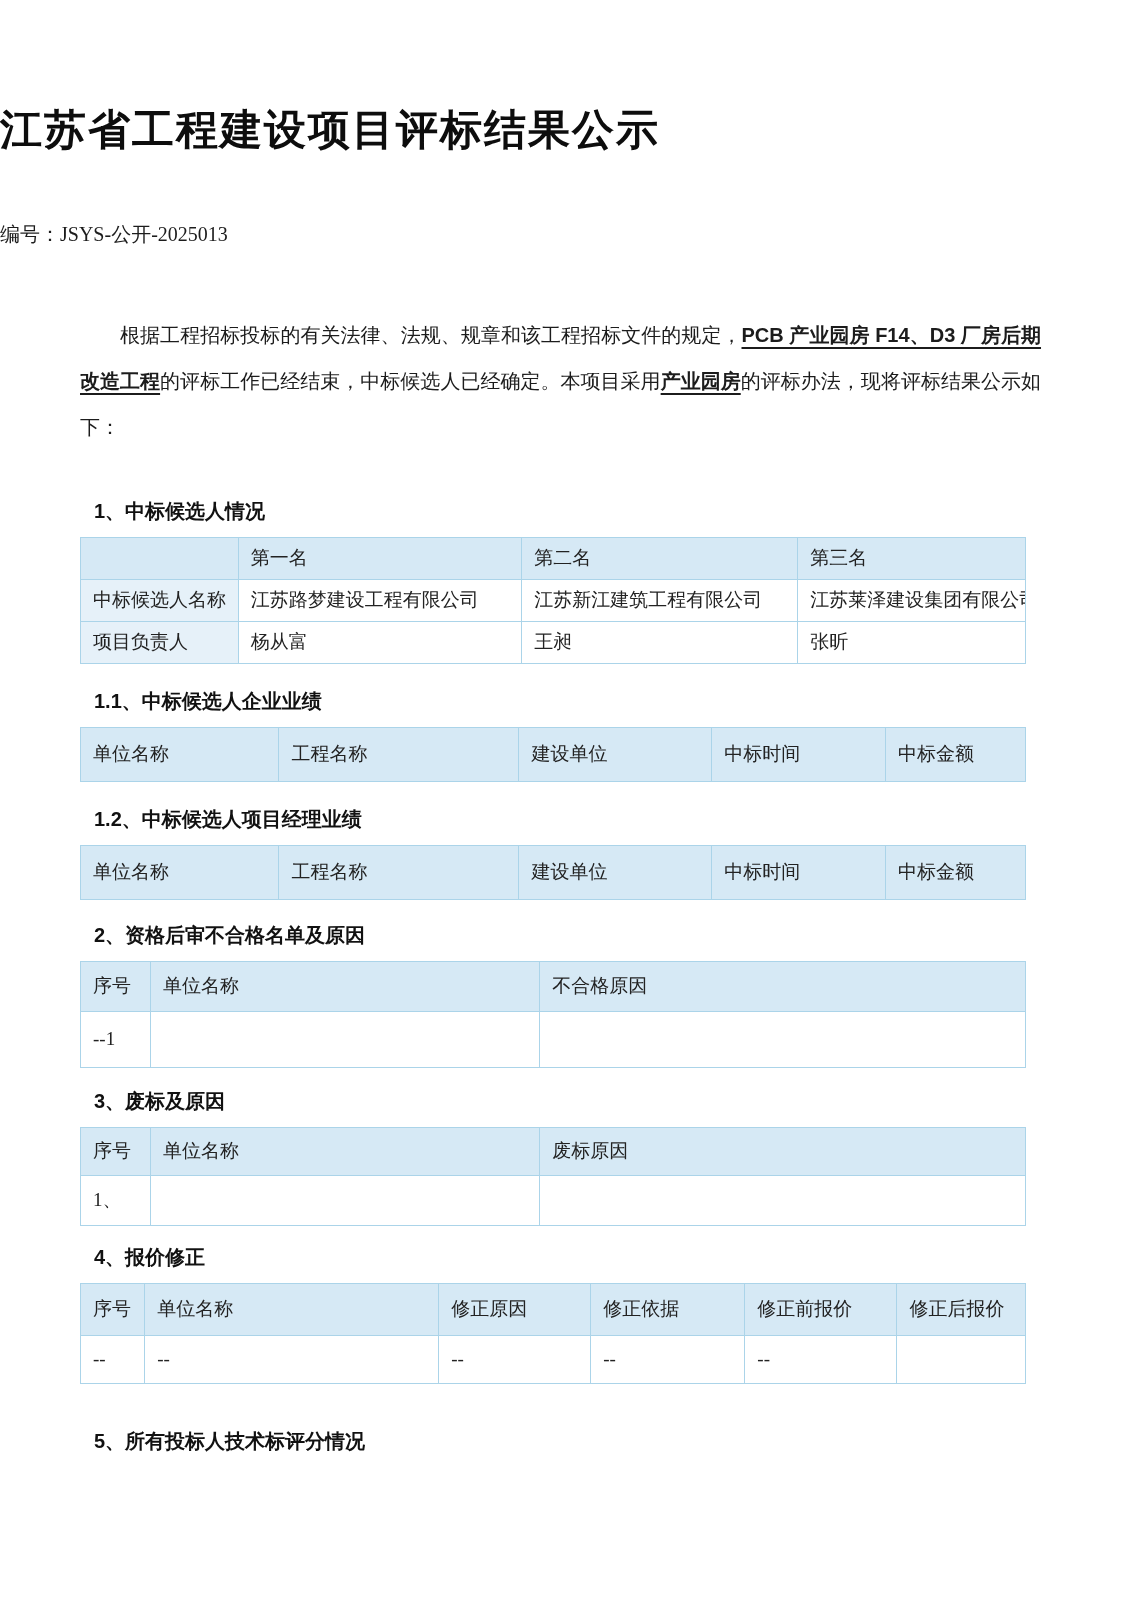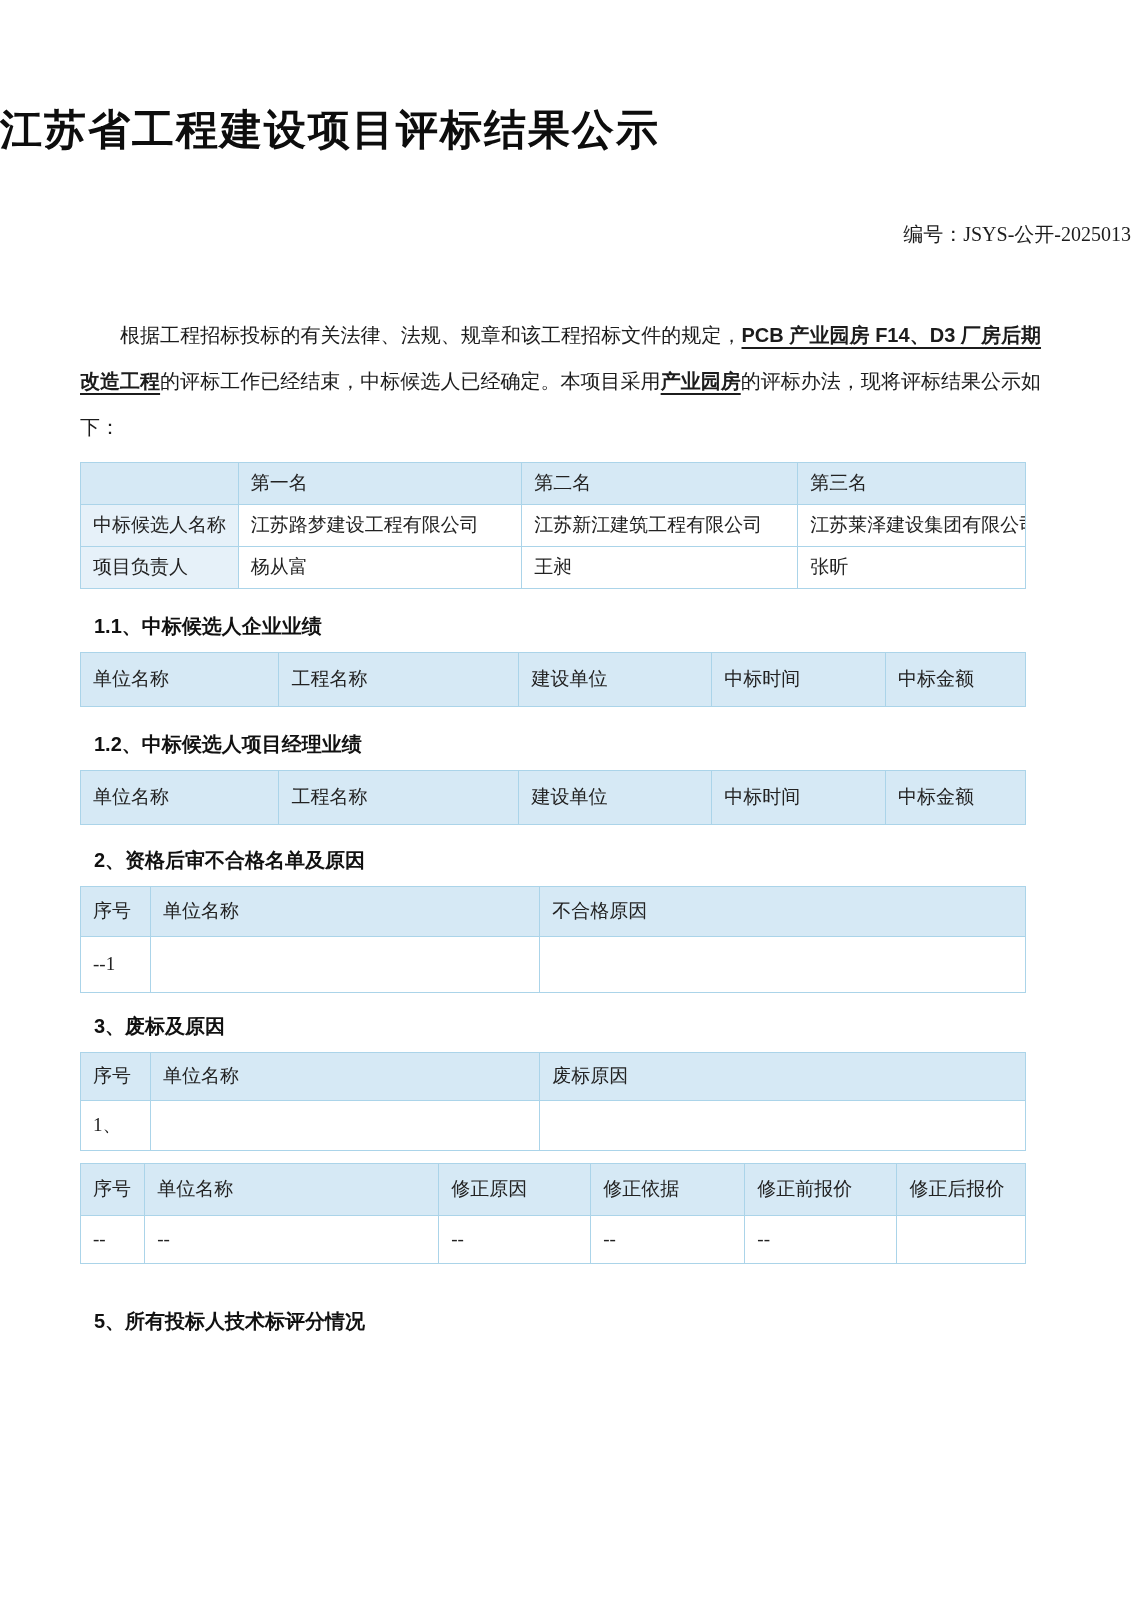--- a/index.html
+++ b/index.html
@@ -13,21 +13,21 @@
   .doc-title {
     margin-top:100px;
     font-size:42px;
     font-weight:bold;
     letter-spacing:2px;
     line-height:1.45;
     color:#0d0d0d;
   }
   .doc-number {
     margin-top:60px;
-    text-align:right;
+    text-align:left;
     font-size:20px;
     color:#1c1c1c;
   }
   .intro {
     margin:64px 90px 0 80px;
     font-size:20px;
     line-height:46px;
     text-indent:2em;
     text-align:justify;
     color:#1c1c1c;
@@ -82,20 +82,21 @@
 <body>
 
 <h1 class="doc-title">江苏省工程建设项目评标结果公示</h1>
 
 <div class="doc-number">编号：JSYS-公开-2025013</div>
 
 <p class="intro"><span>根据工程招标投标的有关法律、法规、规章和该工程招标文件的规定，</span><span class="em">PCB 产业园房 F14、D3 厂房后期改造工程</span><span>的评标工作已经结束，中标候选人已经确定。本项目采用</span><span class="em">产业园房</span><span>的评标办法，现将评标结果公示如下：</span></p>
 
 <div class="content">
 
+  <div class="sec-heading mt-s1">1、中标候选人情况</div>
   <table class="tbl t1">
     <colgroup>
         <col style="width:16.7%">
         <col style="width:30%">
         <col style="width:29.2%">
         <col style="width:24.1%">
       </colgroup>
     <tbody>
       <tr class="hdr">
         <td></td>
@@ -193,20 +194,21 @@
         <td>废标原因</td>
       </tr>
       <tr class="bdy">
         <td>1、</td>
         <td></td>
         <td></td>
       </tr>
     </tbody>
   </table>
 
+  <div class="sec-heading mt-s4">4、报价修正</div>
   <table class="tbl t4">
     <colgroup>
         <col style="width:6.8%">
         <col style="width:31.1%">
         <col style="width:16.1%">
         <col style="width:16.3%">
         <col style="width:16.1%">
         <col style="width:13.6%">
       </colgroup>
     <tbody>

